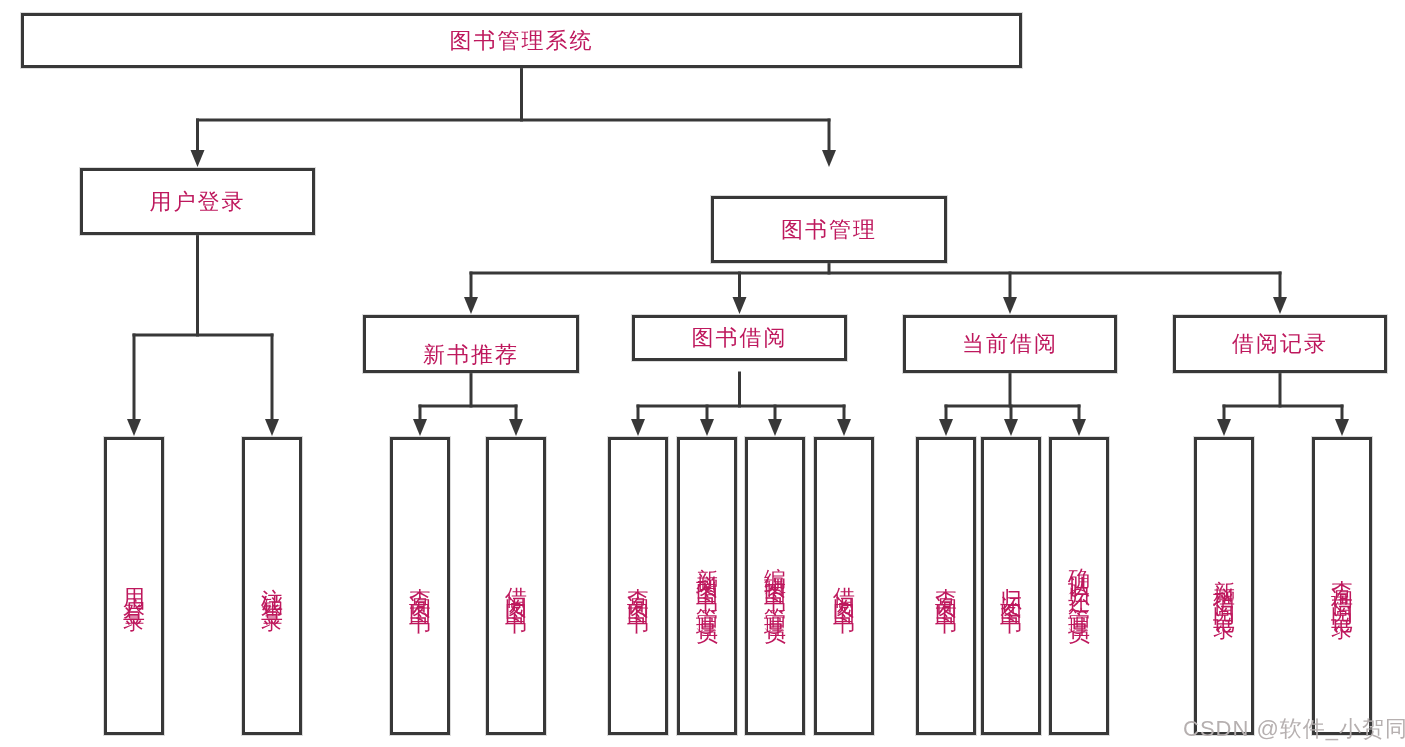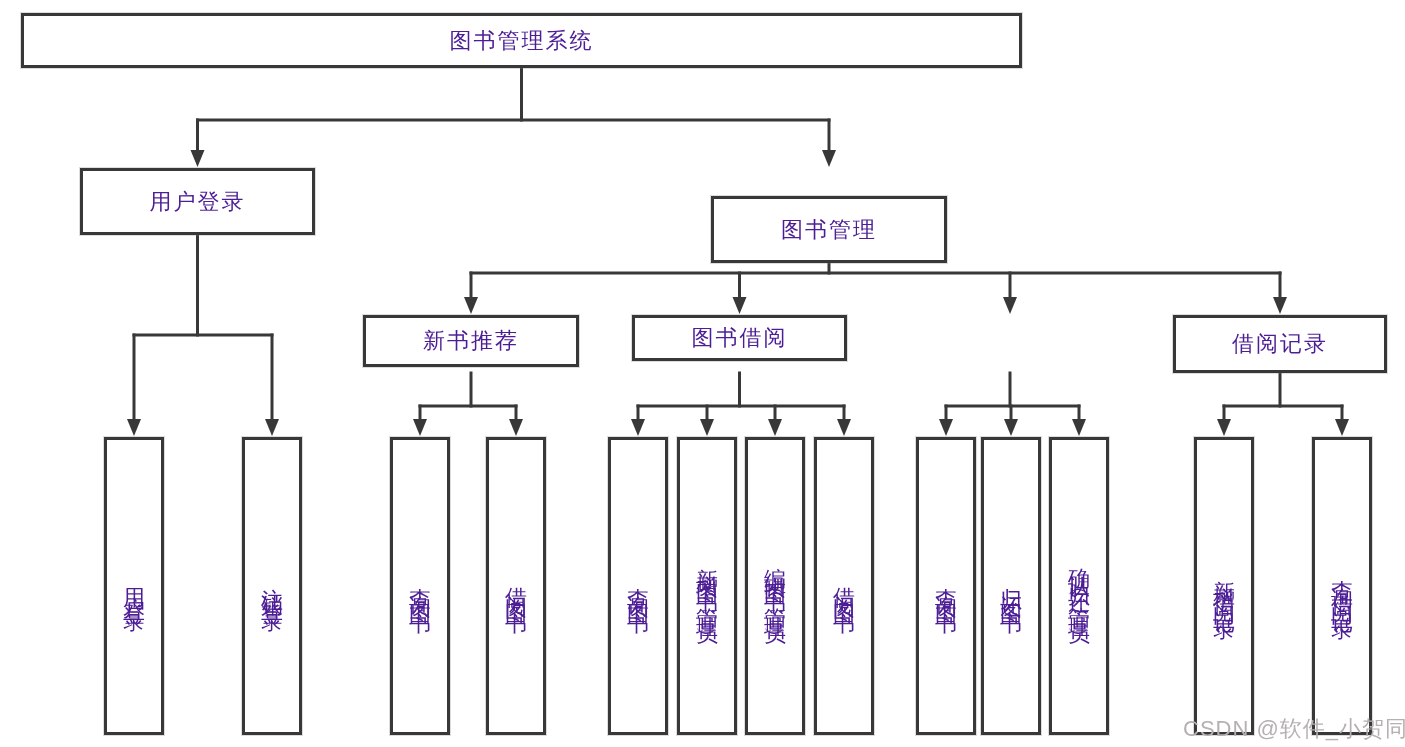--- a/index.html
+++ b/index.html
@@ -21,21 +21,21 @@
   }
 
   .node {
     position: absolute;
     z-index: 2;
     background: #ffffff;
     border: 3px solid #383838;
     display: flex;
     align-items: center;
     justify-content: center;
-    color: #4c1d95;
+    color: #be185d;
     box-shadow: 0 0 0 1px rgba(120,120,120,0.25);
   }
 
   .node.h .lbl {
     font-size: 22px;
     letter-spacing: 2px;
     white-space: nowrap;
   }
 
   .node.v .lbl {
@@ -121,25 +121,28 @@
     <span class="lbl">图书管理系统</span>
   </div>
 
   <div class="node h" style="left: 80px; top: 168px; width: 235px; height: 67px;">
     <span class="lbl">用户登录</span>
   </div>
   <div class="node h" style="left: 711px; top: 168px; width: 236px; height: 67px; margin-top: 28px;">
     <span class="lbl">图书管理</span>
   </div>
 
-  <div class="node h" style="left: 363px; top: 315px; width: 216px; height: 52px;">
+  <div class="node h" style="left: 363px; top: 315px; width: 216px; height: 58px; align-items: flex-end;">
     <span class="lbl">新书推荐</span>
   </div>
   <div class="node h" style="left: 632px; top: 315px; width: 215px; height: 46px;">
     <span class="lbl">图书借阅</span>
+  </div>
+  <div class="node h" style="left: 903px; top: 315px; width: 214px; height: 58px;">
+    <span class="lbl">当前借阅</span>
   </div>
   <div class="node h" style="left: 1173px; top: 315px; width: 214px; height: 58px;">
     <span class="lbl">借阅记录</span>
   </div>
 
   <div class="node v" style="left: 104px; top: 437px; width: 60px; height: 298px;">
     <span class="lbl">用户登录</span>
   </div>
   <div class="node v" style="left: 242px; top: 437px; width: 60px; height: 298px;">
     <span class="lbl">注销登录</span>

